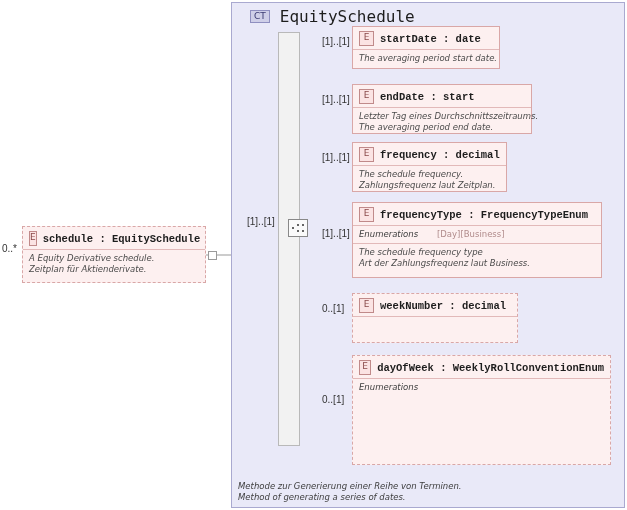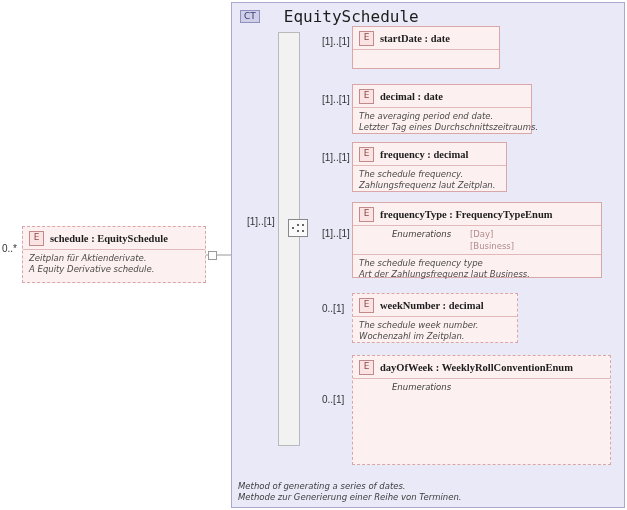--- a/index.html
+++ b/index.html
@@ -6,34 +6,34 @@
   body{width:627px;height:510px;font-family:"DejaVu Sans",sans-serif;position:relative;overflow:hidden;}
   .canvas{position:absolute;left:0;top:0;width:627px;height:510px;}
 
   
   .ebox{position:absolute;box-sizing:border-box;background:#fdf0f0;border:1px solid #d9a7a7;}
   .ebox.solid{border-style:solid;}
   .ebox.dashed{border-style:dashed;}
   .ebox .hdr{display:flex;align-items:center;gap:6px;padding:4px 6px 3px 6px;}
   .ebox .hdr .badge{width:13px;height:13px;border:1px solid #c08a8a;background:#fbe3e3;
         font-size:9px;line-height:11px;text-align:center;color:#8a4a4a;font-family:"DejaVu Sans",sans-serif;}
-  .ebox .name{font-size:10.5px;font-weight:bold;color:#1d1d1d;font-family:Liberation Serif, serif;letter-spacing:0px;white-space:nowrap;}
+  .ebox .name{font-size:10.5px;font-weight:bold;color:#1d1d1d;font-family:Liberation Mono, monospace;letter-spacing:0px;white-space:nowrap;}
   .ebox .sep{border-top:1px solid #e2b9b9;}
   .ebox .doc{padding:3px 6px 4px 6px;font-size:8.5px;font-style:italic;color:#4a4a4a;line-height:11px;}
   .ebox .doc div{white-space:nowrap;}
 
   
   .enums{display:flex;padding:3px 6px 2px 6px;font-size:8.5px;font-style:italic;color:#3d3d3d;}
-  .enums .lbl{min-width:78px;margin-left:33px;}
-  .enums .vals{display:flex;flex-direction:column;}
+  .enums .lbl{min-width:78px;}
+  .enums .vals{display:flex;}
   .enums .vals span{color:#b08b8b;font-style:normal;font-size:8.5px;line-height:11.5px;font-family:"DejaVu Sans",sans-serif;}
 
   
   .ct{position:absolute;box-sizing:border-box;background:#e9e9f8;border:1px solid #a9a9d0;}
-  .ct .ct-hdr{display:flex;align-items:center;gap:24px;padding:4px 8px;}
+  .ct .ct-hdr{display:flex;align-items:center;gap:10px;padding:4px 18px;}
   .ct .ct-badge{display:inline-block;border:1px solid #8f8fc0;background:#cfcfe8;color:#3a3a72;
        font-size:9px;line-height:11px;padding:0 3px;}
   .ct .ct-title{font-size:16px;color:#1d1d1d;font-family:"DejaVu Sans Mono",monospace;}
   .ct .ct-foot{position:absolute;left:6px;bottom:4px;font-size:8.5px;font-style:italic;color:#3d3d3d;line-height:11px;}
   .ct .ct-foot div{white-space:nowrap;}
 
   
   .seqbar{position:absolute;background:#f2f2f2;border:1px solid #b9b9b9;}
   .seqnode{position:absolute;width:18px;height:16px;border:1px solid #888;background:#fafafa;}
   .seqnode .d{position:absolute;width:2px;height:2px;background:#333;border-radius:50%;}
@@ -69,34 +69,34 @@
 
   <div class="card" style="left:2px;top:243px;">0..*</div>
 
   <div class="ebox dashed" style="left:22px;top:226px;width:184px;height:57px;">
     <div class="hdr">
       <span class="badge">E</span>
       <span class="name">schedule : EquitySchedule</span>
     </div>
     <div class="sep"></div>
     <div class="doc">
+      <div>A Equity Derivative schedule.</div>
       <div>Zeitplan für Aktienderivate.</div>
-      <div>A Equity Derivative schedule.</div>
     </div>
   </div>
   <div class="stub" style="left:208px;top:251px;"></div>
 
   <div class="ct" style="left:231px;top:2px;width:394px;height:506px;">
     <div class="ct-hdr">
       <span class="ct-badge">CT</span>
       <span class="ct-title">EquitySchedule</span>
     </div>
     <div class="ct-foot">
+      <div>Methode zur Generierung einer Reihe von Terminen.</div>
       <div>Method of generating a series of dates.</div>
-      <div>Methode zur Generierung einer Reihe von Terminen.</div>
     </div>
   </div>
 
   <div class="card" style="left:247px;top:216px;">[1]..[1]</div>
 
   <div class="seqbar" style="left:278px;top:32px;width:20px;height:412px;"></div>
 
   <div class="seqnode" style="left:288px;top:219px;">
     <span class="d" style="left:3px;top:7px;"></span>
     <span class="d" style="left:8px;top:4px;"></span>
@@ -105,32 +105,35 @@
     <span class="d" style="left:13px;top:10px;"></span>
   </div>
 
   <div class="card" style="left:322px;top:36px;">[1]..[1]</div>
   <div class="ebox solid" style="left:352px;top:26px;width:148px;height:43px;">
     <div class="hdr">
       <span class="badge">E</span>
       <span class="name">startDate : date</span>
     </div>
     <div class="sep"></div>
+    <div class="doc">
+      <div>The averaging period start date.</div>
+    </div>
   </div>
 
   <div class="card" style="left:322px;top:94px;">[1]..[1]</div>
   <div class="ebox solid" style="left:352px;top:84px;width:180px;height:50px;">
     <div class="hdr">
       <span class="badge">E</span>
-      <span class="name">decimal : date</span>
+      <span class="name">endDate : start</span>
     </div>
     <div class="sep"></div>
     <div class="doc">
+      <div>Letzter Tag eines Durchschnittszeitraums.</div>
       <div>The averaging period end date.</div>
-      <div>Letzter Tag eines Durchschnittszeitraums.</div>
     </div>
   </div>
 
   <div class="card" style="left:322px;top:152px;">[1]..[1]</div>
   <div class="ebox solid" style="left:352px;top:142px;width:155px;height:50px;">
     <div class="hdr">
       <span class="badge">E</span>
       <span class="name">frequency : decimal</span>
     </div>
     <div class="sep"></div>
@@ -161,24 +164,20 @@
     </div>
   </div>
 
   <div class="card" style="left:322px;top:303px;">0..[1]</div>
   <div class="ebox dashed" style="left:352px;top:293px;width:166px;height:50px;">
     <div class="hdr">
       <span class="badge">E</span>
       <span class="name">weekNumber : decimal</span>
     </div>
     <div class="sep"></div>
-    <div class="doc">
-      <div>The schedule week number.</div>
-      <div>Wochenzahl im Zeitplan.</div>
-    </div>
   </div>
 
   <div class="card" style="left:322px;top:394px;">0..[1]</div>
   <div class="ebox dashed" style="left:352px;top:355px;width:259px;height:110px;">
     <div class="hdr">
       <span class="badge">E</span>
       <span class="name">dayOfWeek : WeeklyRollConventionEnum</span>
     </div>
     <div class="sep"></div>
     <div class="enums">

